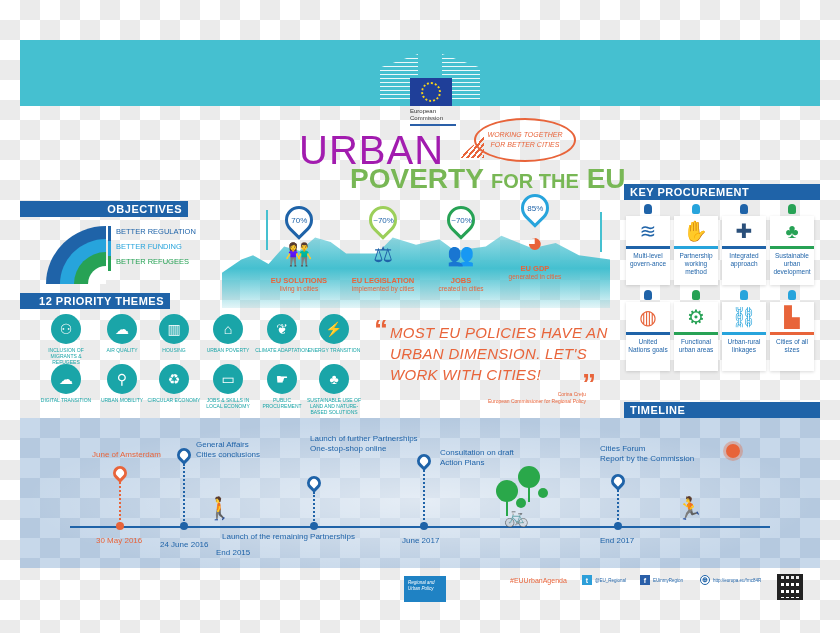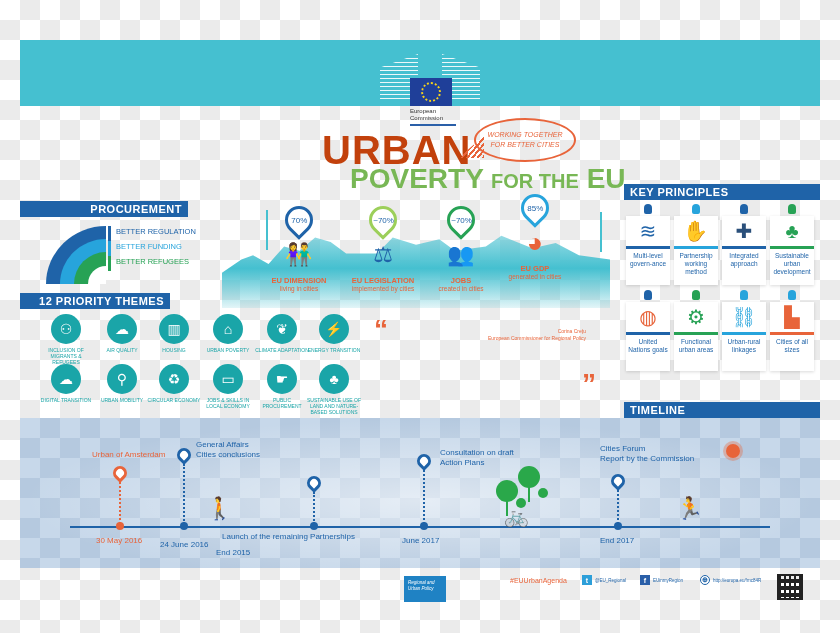--- a/index.html
+++ b/index.html
@@ -32,21 +32,21 @@
     position: absolute; left: 34px; top: 24px; width: 42px; height: 28px; background: #1f3f99;
     display: flex; align-items: center; justify-content: center;
   }
   .ec-flag .stars { width: 20px; height: 20px; border-radius: 50%; border: 2px dotted #f6d21b; }
   .ec-name {
     position: absolute; left: 34px; top: 54px; width: 46px; font-size: 6px; color: #333; line-height: 7px;
     border-bottom: 2px solid #2a5fa8; padding-bottom: 2px;
   }
 
   
-  .title-urban { left: 322px; top: 128px; font-size: 40px; font-weight: bold; color: #c2410c; letter-spacing: 1px; }
+  .title-urban { left: 299px; top: 128px; font-size: 40px; font-weight: normal; color: #a21caf; letter-spacing: 1px; }
   .title-agenda { left: 350px; top: 163px; font-size: 28px; font-weight: bold; color: #78b755; }
   .title-agenda .small { font-size: 20px; text-align: center; }
   .title-agenda .eu { font-size: 28px; }
   .tagline {
     left: 474px; top: 118px; width: 102px; height: 44px; border: 2px solid #e8643a; border-radius: 50%;
     font-style: italic; font-size: 7px; color: #e8643a; text-align: center; padding-top: 10px; line-height: 10px;
   }
   .tagline-swoosh {
     left: 458px; top: 136px; width: 26px; height: 22px;
     background: repeating-linear-gradient(130deg, #e8643a 0 2px, transparent 2px 4px);
@@ -185,21 +185,21 @@
   <span>POVERTY</span>
   <span class="small">FOR THE</span>
   <span class="eu">EU</span>
 </div>
 <div class="abs tagline-swoosh"></div>
 <div class="abs tagline">
   <div>WORKING TOGETHER</div>
   <div>FOR BETTER CITIES</div>
 </div>
 
-<div class="abs sec-header hdr-objectives">PROCUREMENT</div>
+<div class="abs sec-header hdr-objectives">OBJECTIVES</div>
 <div class="abs rainbow">
   <div class="arc arc1"></div>
     <div class="arc arc2"></div>
     <div class="arc arc3"></div>
     <div class="arc arc4"></div>
 </div>
 <div class="abs obj-list">
   <div class="obj-item" style="color:#1f63a8;border-color:#1f63a8">BETTER REGULATION</div>
   <div class="obj-item" style="color:#27a4dc;border-color:#27a4dc">BETTER FUNDING</div>
   <div class="obj-item" style="color:#27a255;border-color:#27a255">BETTER REFUGEES</div>
@@ -259,21 +259,21 @@
 
 <div class="abs cityscape"></div>
 <div class="abs turbine" style="left:266px;top:210px;height:40px"></div>
 <div class="abs turbine" style="left:600px;top:212px;height:40px"></div>
 
 <div class="stat" style="left:254px;top:206px">
   <div class="pin" style="border-color:#1f63a8">
       <span>70%</span>
     </div>
   <div class="stat-icon" style="color:#1f63a8">👫</div>
-  <div class="stat-title">EU DIMENSION</div>
+  <div class="stat-title">EU SOLUTIONS</div>
   <div class="stat-sub">living in cities</div>
 </div>
 <div class="stat" style="left:338px;top:206px">
   <div class="pin" style="border-color:#9ccf5a">
       <span>~70%</span>
     </div>
   <div class="stat-icon" style="color:#1f63a8">⚖</div>
   <div class="stat-title">EU LEGISLATION</div>
   <div class="stat-sub">implemented by cities</div>
 </div>
@@ -287,21 +287,21 @@
 </div>
 <div class="stat" style="left:490px;top:194px">
   <div class="pin" style="border-color:#27a4dc">
       <span>85%</span>
     </div>
   <div class="stat-icon" style="color:#e8643a;font-size:28px">◕</div>
   <div class="stat-title">EU GDP</div>
   <div class="stat-sub">generated in cities</div>
 </div>
 
-<div class="abs sec-header hdr-principles">KEY PRINCIPLES</div>
+<div class="abs sec-header hdr-principles">KEY PROCUREMENT</div>
 <div class="abs principles">
   <div class="principle" style="left:2px;top:0">
     <div class="tack" style="background:#1f63a8"></div>
     <div class="card">
       <div class="icon" style="color:#1f63a8">≋</div>
       <div class="bar" style="background:#1f63a8"></div>
       <div class="label">Multi-level govern-ance</div>
     </div>
   </div>
   <div class="principle" style="left:50px;top:0">
@@ -357,46 +357,49 @@
     <div class="card">
       <div class="icon" style="color:#e8643a">▙</div>
       <div class="bar" style="background:#e8643a"></div>
       <div class="label">Cities of all sizes</div>
     </div>
   </div>
 </div>
 
 <div class="abs quote">
   <span class="quote-mark" style="left:-2px;top:-8px">“</span>
+  <div class="quote-text">MOST EU POLICIES HAVE AN URBAN DIMENSION. LET'S WORK WITH CITIES!</div>
   <span class="quote-mark" style="left:206px;top:46px">”</span>
   <div class="quote-author">
     <div>Corina Creţu</div>
     <div>European Commissioner for Regional Policy</div>
   </div>
 </div>
 
 <div class="abs timeline">
   <div class="timeline-glow"></div>
   <div class="tl-line"></div>
 
-  <div class="tl-label" style="left:72px;top:32px;color:#e8643a">Urban of Amsterdam</div>
+  <div class="tl-label" style="left:72px;top:32px;color:#e8643a">June of Amsterdam</div>
   <div class="tl-pin" style="left:100px;top:48px;border-color:#e8643a"></div>
   <div class="tl-stem" style="left:100px;top:64px;height:42px;border-color:#e8643a"></div>
   <div class="tl-dot" style="left:100px;background:#e8643a"></div>
   <div class="tl-date" style="left:76px;top:118px;color:#e8643a">30 May 2016</div>
 
   <div class="tl-label" style="left:176px;top:22px;color:#1f63a8;white-space:pre">General Affairs
 Cities conclusions</div>
   <div class="tl-pin" style="left:164px;top:30px;border-color:#1f63a8"></div>
   <div class="tl-stem" style="left:164px;top:46px;height:60px;border-color:#1f63a8"></div>
   <div class="tl-dot" style="left:164px;background:#1f63a8"></div>
   <div class="tl-date" style="left:140px;top:122px;color:#1f63a8">24 June 2016</div>
 
   <div class="abs" style="left:186px;top:78px;color:#1f63a8;font-size:22px">🚶</div>
 
+  <div class="tl-label" style="left:290px;top:16px;color:#1f63a8;white-space:pre">Launch of further Partnerships
+One-stop-shop online</div>
   <div class="tl-pin" style="left:294px;top:58px;border-color:#1f63a8"></div>
   <div class="tl-stem" style="left:294px;top:74px;height:32px;border-color:#1f63a8"></div>
   <div class="tl-dot" style="left:294px;background:#1f63a8"></div>
   <div class="tl-date" style="left:202px;top:114px;color:#1f63a8">Launch of the remaining Partnerships</div>
   <div class="tl-date" style="left:196px;top:130px;color:#1f63a8">End 2015</div>
 
   <div class="tl-label" style="left:420px;top:30px;color:#1f63a8;white-space:pre">Consultation on draft
 Action Plans</div>
   <div class="tl-pin" style="left:404px;top:36px;border-color:#1f63a8"></div>
   <div class="tl-stem" style="left:404px;top:52px;height:54px;border-color:#1f63a8"></div>

